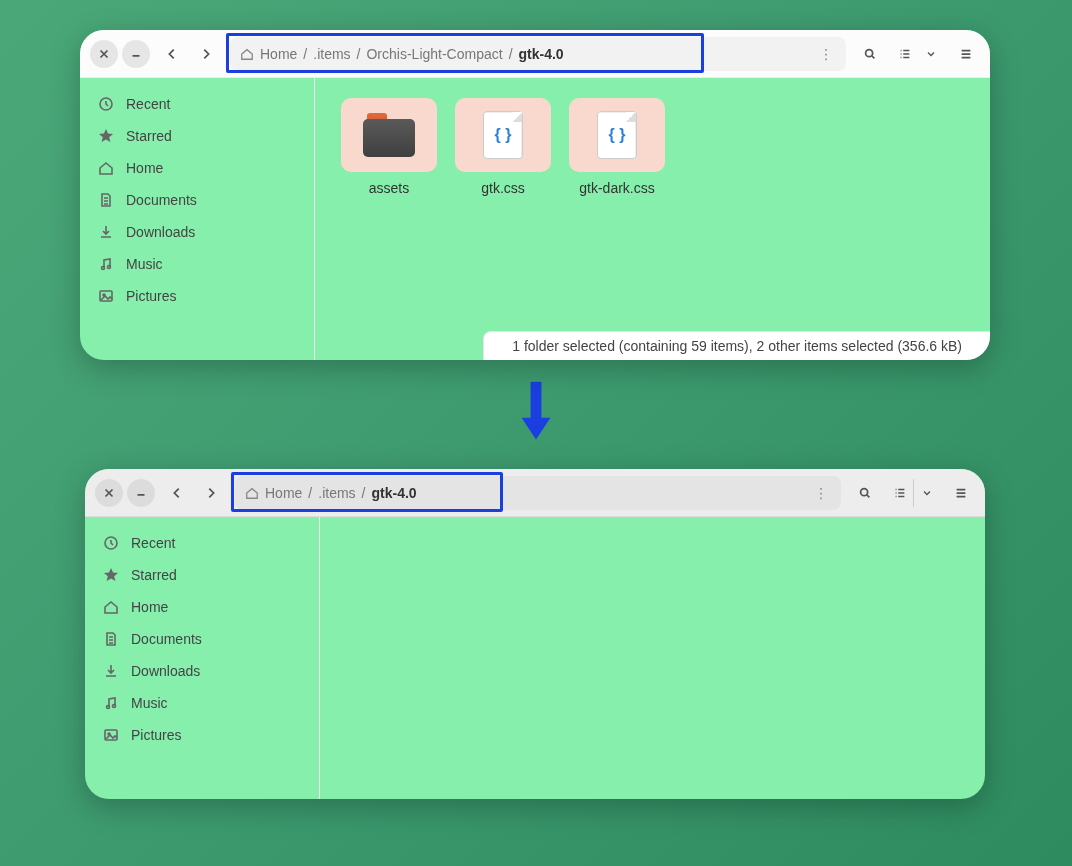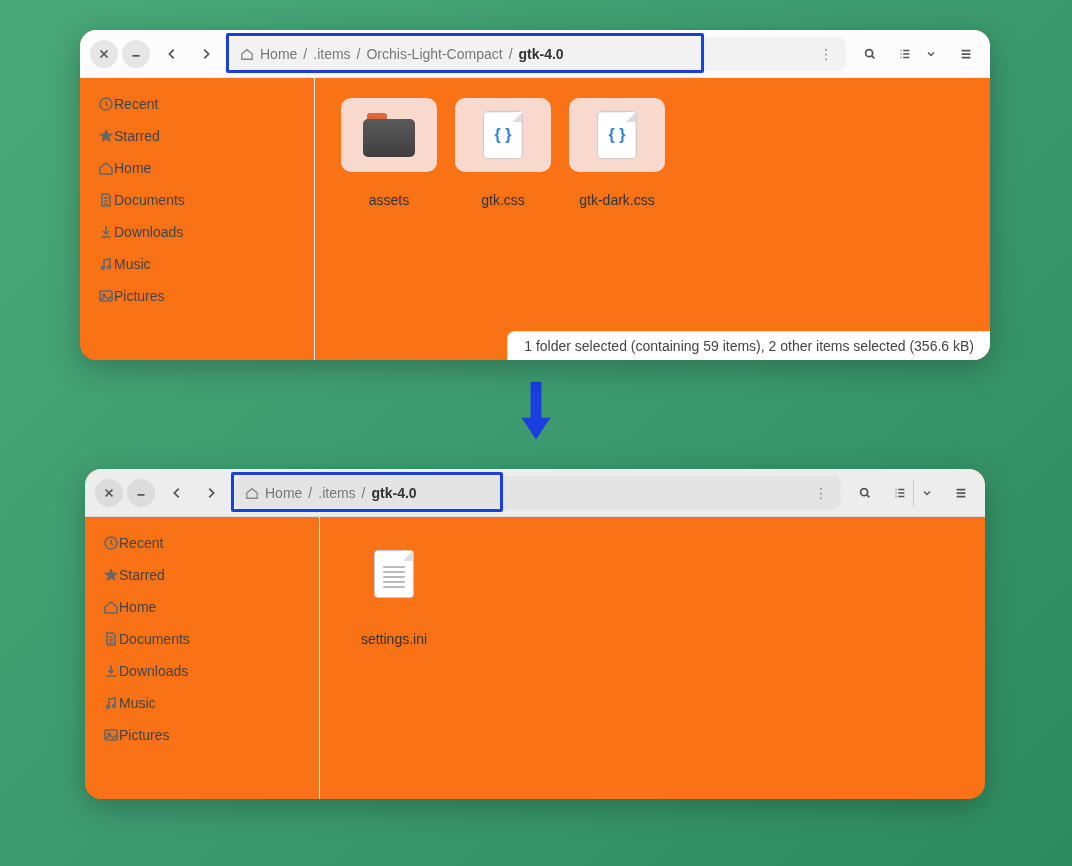--- a/index.html
+++ b/index.html
@@ -7,22 +7,22 @@
     width: 1072px;
     height: 866px;
     background: linear-gradient(135deg, #4aa878 0%, #3d9a6f 50%, #2e8b5f 100%);
     font-family: -apple-system, "Segoe UI", "Helvetica Neue", sans-serif;
     font-size: 14px;
     color: #333;
     position: relative;
     padding: 30px 0;
   }
   .window {
-    background: #f97316;
-    border-radius: 16px;
+    background: #86efac;
+    border-radius: 24px;
     box-shadow: 0 8px 30px rgba(0,0,0,0.25);
     overflow: hidden;
     position: relative;
     margin: 0 auto;
   }
   .win1 { width: 910px; height: 330px; margin-left: 80px; }
   .win2 { width: 900px; height: 330px; margin-left: 85px; }
 
   .headerbar {
     height: 48px;
@@ -78,53 +78,53 @@
   .tb-split { display:flex; align-items:center; border-radius:8px; overflow:hidden; }
   .tb-split .seg { width:26px; height:28px; display:flex; align-items:center; justify-content:center; }
 
   .body { display:flex; height: calc(100% - 48px); }
   .sidebar {
     width: 235px;
     border-right: 1px solid #eee;
     padding: 10px 0;
   }
   .srow {
-    display:flex; align-items:center; 
+    display:flex; align-items:center; gap:12px;
     padding: 8px 18px;
     color:#444;
   }
   .srow svg { width:16px; height:16px; stroke:#666; fill:none; stroke-width:1.6; }
   .srow .star-fill { fill:#666; stroke:none; }
   .content { flex:1; position:relative; padding: 20px 26px; display:flex; gap:18px; align-items:flex-start; }
   .item {
     width: 96px;
     text-align:center;
   }
   .item.sel .thumb { background:#f9d9ce; border-radius:10px; }
   .thumb { width:96px; height:74px; display:flex; align-items:center; justify-content:center; }
-  .label { margin-top:20px; font-size:14px; color:#333; line-height:1.25; }
+  .label { margin-top:8px; font-size:14px; color:#333; line-height:1.25; }
   .folder-ico {
     width:52px; height:44px; position:relative;
   }
   .folder-ico .tab { position:absolute; top:0; left:4px; width:20px; height:10px; background:linear-gradient(#e06a3e,#d95c2e); border-radius:3px 3px 0 0; }
   .folder-ico .bodyf { position:absolute; top:6px; left:0; right:0; bottom:0; background:linear-gradient(#5a5a5a,#3f3f3f); border-radius:5px; }
   .file-ico {
     width:40px; height:48px; background:#fff; border:1px solid #ccc; border-radius:4px; position:relative;
     box-shadow: inset -6px 6px 0 -5px #eee;
   }
   .file-ico::after { content:""; position:absolute; top:0; right:0; width:10px; height:10px; background:linear-gradient(135deg,#fff 50%, #ddd 50%); border-bottom-left-radius:2px; }
   .file-ico .curly { position:absolute; inset:0; display:flex; align-items:center; justify-content:center; color:#2e7fd6; font-weight:bold; font-size:16px; }
   .file-ico .lines { position:absolute; top:12px; left:8px; right:8px; }
   .file-ico .lines div { height:2px; background:#bbb; margin:3px 0; border-radius:1px; }
 
   .statusbar {
     position:absolute; bottom:0; right:0;
     background:#fff; border:1px solid #e5e5e5; border-right:none; border-bottom:none;
     border-top-left-radius:8px;
-    padding:6px 16px; font-size:14px; color:#444;
+    padding:6px 28px; font-size:14px; color:#444;
   }
 
   .arrow-down {
     width:36px; margin: 20px auto 26px; display:block;
   }
 </style>
 </head>
 <body>
 
 <div class="window win1">
@@ -398,30 +398,14 @@
         </div>
       <div class="srow">
           <svg viewBox="0 0 16 16">
             <rect x="2" y="3" width="12" height="10" rx="1"></rect>
             <circle cx="6" cy="7" r="1"></circle>
             <path d="M3 12l4-4 3 3 2-2 2 2"></path>
           </svg>
           <span>Pictures</span>
         </div>
     </div>
-    <div class="content">
-      <div class="item">
-        <div class="thumb">
-            <div class="file-ico">
-              <div class="lines">
-                <div></div>
-                <div></div>
-                <div></div>
-                <div></div>
-                <div></div>
-              </div>
-            </div>
-          </div>
-        <div class="label">settings.ini</div>
-      </div>
-    </div>
   </div>
 </div>
 
 </body></html>

